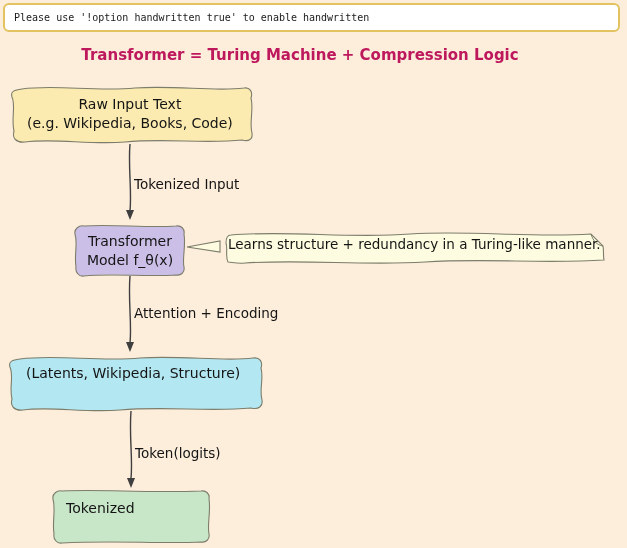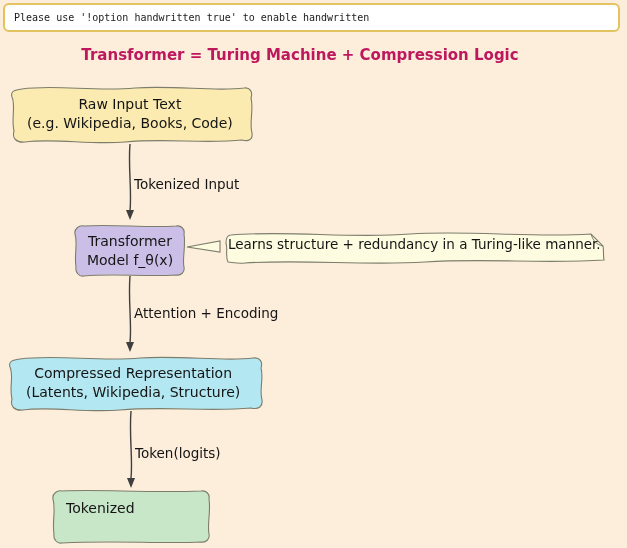--- a/index.html
+++ b/index.html
@@ -109,21 +109,20 @@
 </div>
 
 <div class="node-label centered" style="left:75px; top:232px; width:110px;">
   <span>Transformer</span>
   <span>Model f_θ(x)</span>
 </div>
 
 <div class="note-label" style="left:228px; top:236px;">Learns structure + redundancy in a Turing-like manner.</div>
 
 <div class="node-label" style="left:26px; top:364px;">
-  <span>Compressed Representation</span>
   <span>(Latents, Wikipedia, Structure)</span>
 </div>
 
 <div class="node-label" style="left:66px; top:499px;">
   <span>Tokenized</span>
 </div>
 
 <div class="edge-label" style="left:134px; top:176px;">Tokenized Input</div>
 <div class="edge-label" style="left:134px; top:305px;">Attention + Encoding</div>
 <div class="edge-label" style="left:135px; top:445px;">Token(logits)</div>

